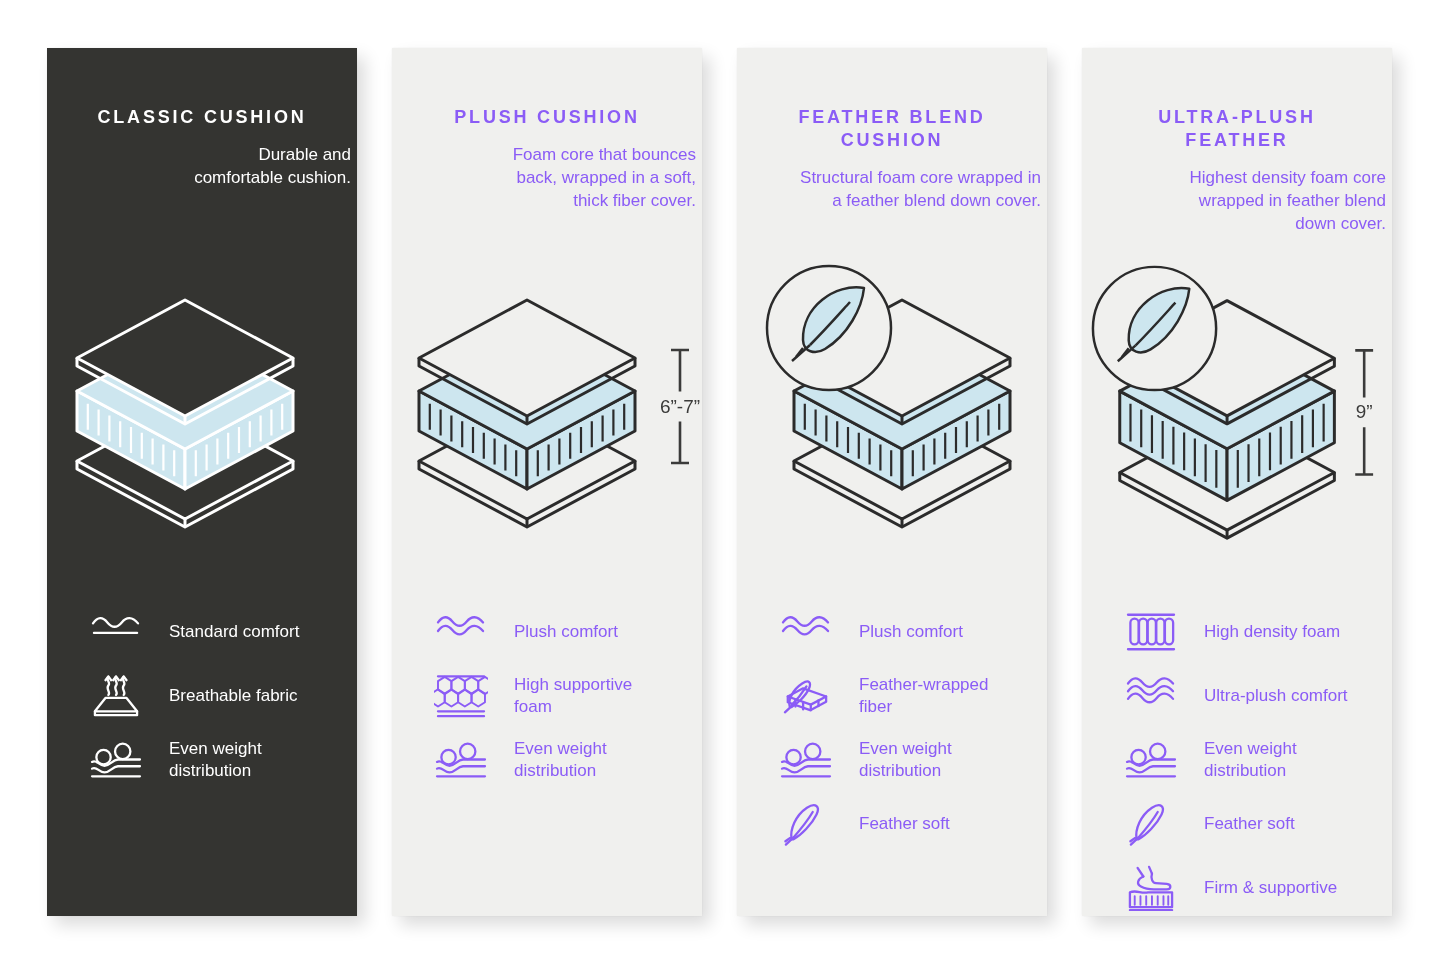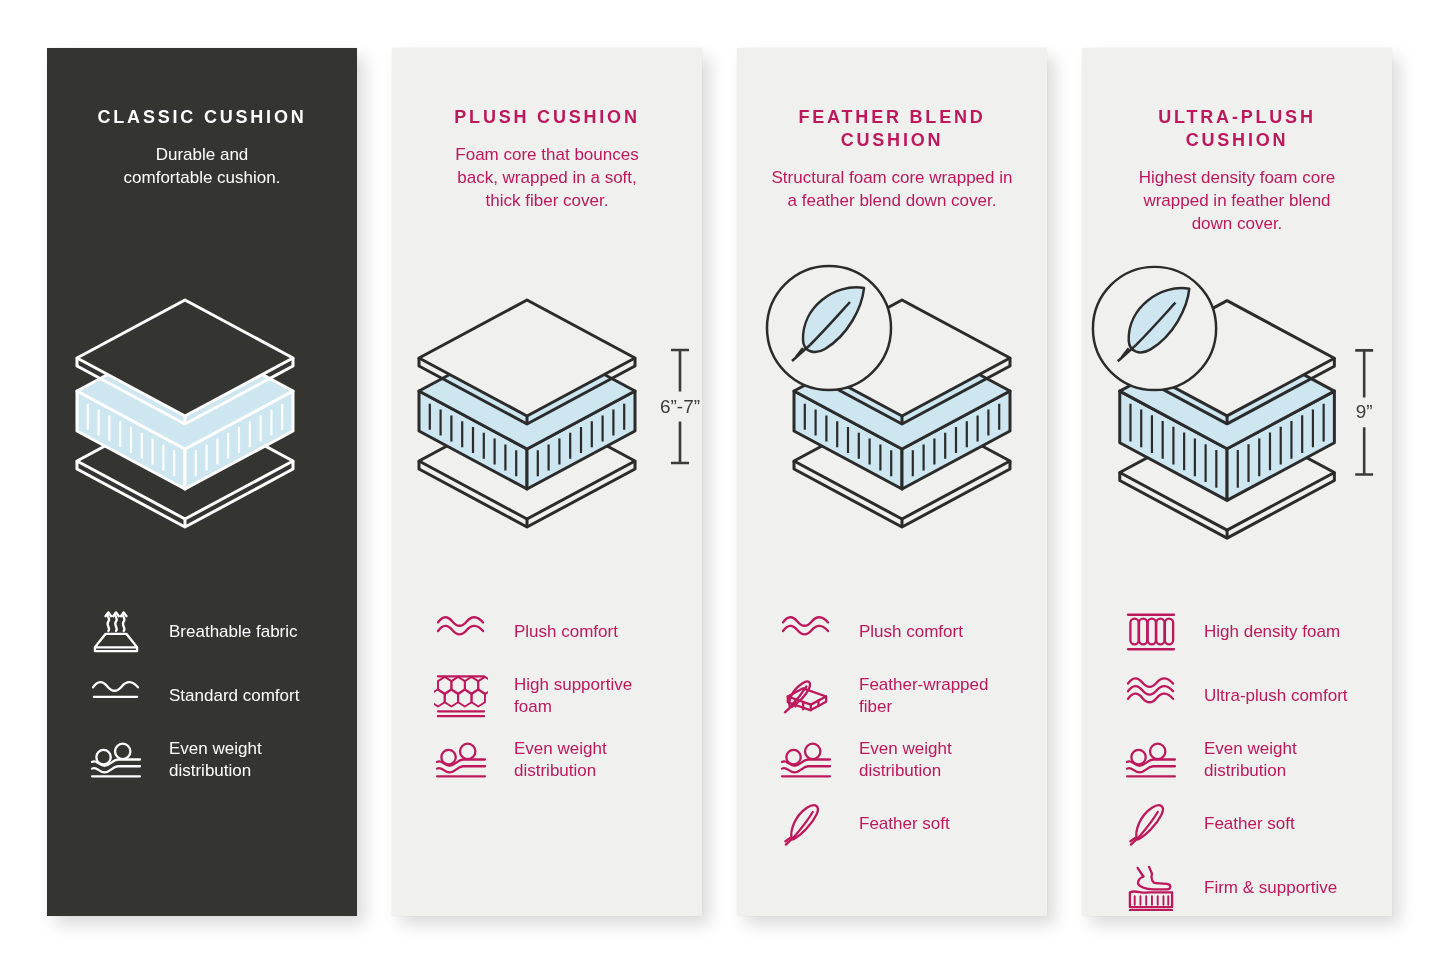--- a/index.html
+++ b/index.html
@@ -2,24 +2,24 @@
 <html><head>
 <meta charset="utf-8">
 <style>
   html,body{margin:0;padding:0;background:#ffffff;}
   body{width:1445px;height:964px;overflow:hidden;font-family:"Liberation Sans",sans-serif;}
   .canvas{position:relative;width:1445px;height:964px;background:#ffffff;display:flex;gap:35px;
           padding:48px 16px 0 47px;box-sizing:border-box;}
   .panel{position:relative;width:310px;height:868px;flex:none;
          box-shadow:8px 9px 16px rgba(0,0,0,.14), 0 0 2px rgba(0,0,0,.05);}
   .panel.dark{background:#343431;color:#ffffff;}
-  .panel.light{background:#f0f0ee;color:#be185d;}
+  .panel.light{background:#f0f0ee;color:#8b5cf6;}
   .title{margin:58px 8px 0;text-align:center;font-size:18px;font-weight:bold;
          letter-spacing:2.8px;line-height:23px;white-space:pre-line;}
-  .desc{margin:14px 6px 0;text-align:center;font-size:17px;line-height:23px;white-space:pre-line;}
+  .desc{margin:14px 6px 0;text-align:right;font-size:17px;line-height:23px;white-space:pre-line;}
   .illu{position:absolute;left:0;top:0;width:100%;display:flex;justify-content:flex-start;pointer-events:none;}
   .features{position:absolute;left:42px;right:8px;top:560px;list-style:none;margin:0;padding:0;}
   .feature{display:flex;align-items:center;gap:26px;min-height:48px;margin-bottom:16px;}
   .ficon{flex:none;width:54px;height:46px;display:block;}
   .flabel{font-size:17px;line-height:22px;white-space:pre-line;}
 </style>
 </head>
 <body>
 
 <div class="canvas">
@@ -38,37 +38,37 @@
           <path d="M138,49 L246,107 L138,165 L30,107 Z" fill="#cde6ef"></path>
           <path d="M40.8,119.8 v26 M148.8,166.2 v26 M51.6,125.6 v26 M159.6,160.4 v26 M62.4,131.4 v26 M170.4,154.6 v26 M73.2,137.2 v26 M181.2,148.8 v26 M84.0,143.0 v26 M192.0,143.0 v26 M94.8,148.8 v26 M202.8,137.2 v26 M105.6,154.6 v26 M213.6,131.4 v26 M116.4,160.4 v26 M224.4,125.6 v26 M127.2,166.2 v26 M235.2,119.8 v26 " stroke-width="2.2" fill="none"></path>
           <path d="M138,16 L246,74 L138,132 L30,74 Z" fill="#343431"></path>
           <path d="M30,74 v8 L138,140 L246,82 v-8" fill="none"></path>
           <path d="M138,132 v8" fill="none"></path>
         </svg>
       </div>
     <ul class="features">
       <li class="feature">
         <span class="ficon"><svg viewBox="0 0 56 48" width="54" height="46" fill="none" stroke="currentColor" stroke-width="2.4" stroke-linecap="round" stroke-linejoin="round">
+              <path d="M4,15 C9,8 14,8 19,14 C24,20 29,20 34,14 C39,8 45,8 51,15"></path>
+              <path d="M5,25 H50"></path>
+            </svg></span>
+        <span class="flabel">Standard comfort</span>
+      </li>
+      <li class="feature">
+        <span class="ficon"><svg viewBox="0 0 56 48" width="54" height="46" fill="none" stroke="currentColor" stroke-width="2.4" stroke-linecap="round" stroke-linejoin="round">
               <path d="M6,40 L17,26 H39 L50,40 Z"></path>
               <path d="M6,40 V44 H50 V40"></path>
               <path d="M20,23 C23,20 17,17 20,13 C23,10 17,7 20,4"></path>
               <path d="M17,7.5 L20,3.5 L23,7.5"></path>
               <path d="M28,23 C31,20 25,17 28,13 C31,10 25,7 28,4"></path>
               <path d="M25,7.5 L28,3.5 L31,7.5"></path>
               <path d="M36,23 C39,20 33,17 36,13 C39,10 33,7 36,4"></path>
               <path d="M33,7.5 L36,3.5 L39,7.5"></path>
             </svg></span>
         <span class="flabel">Breathable fabric</span>
-      </li>
-      <li class="feature">
-        <span class="ficon"><svg viewBox="0 0 56 48" width="54" height="46" fill="none" stroke="currentColor" stroke-width="2.4" stroke-linecap="round" stroke-linejoin="round">
-              <path d="M4,15 C9,8 14,8 19,14 C24,20 29,20 34,14 C39,8 45,8 51,15"></path>
-              <path d="M5,25 H50"></path>
-            </svg></span>
-        <span class="flabel">Standard comfort</span>
       </li>
       <li class="feature">
         <span class="ficon"><svg viewBox="0 0 56 48" width="54" height="46" fill="none" stroke="currentColor" stroke-width="2.4" stroke-linecap="round" stroke-linejoin="round">
               <circle cx="15" cy="21" r="7.5"></circle>
               <circle cx="35" cy="15" r="8"></circle>
     <path d="M3,26 C8,23 10,30 16,30 C22,30 24,24 30,23.5 L53,23.5"></path>
     <path d="M3,33 C8,30 10,37 16,37 C22,37 24,31 30,30.5 L53,30.5"></path>
     <path d="M3,41 H53"></path>
             </svg></span>
         <span class="flabel">Even weight
@@ -202,21 +202,21 @@
               <path d="M15,38 L7,45.5"></path>
               <path d="M11.5,38.5 L6.5,42"></path>
             </svg></span>
         <span class="flabel">Feather soft</span>
       </li>
     </ul>
   </section>
 
   <section class="panel light">
     <h2 class="title">ULTRA-PLUSH
-CUSHION</h2>
+FEATHER</h2>
     <p class="desc">Highest density foam core
 wrapped in feather blend
 down cover.</p>
     <div class="illu">
         <svg width="312" height="283" viewBox="0 0 312 283" fill="none" stroke="#2b2b2b" stroke-width="3" stroke-linejoin="round" style="margin-top:214px">
           <path d="M146,153 L254,211 L146,269 L38,211 Z" fill="#f0f0ee"></path>
           <path d="M38,211 v8 L146,277 L254,219 v-8" fill="none"></path>
           <path d="M146,269 v8" fill="none"></path>
           <path d="M38,129 L146,187 V239 L38,181 Z" fill="#cde6ef"></path>
           <path d="M254,129 L146,187 V239 L254,181 Z" fill="#cde6ef"></path>

